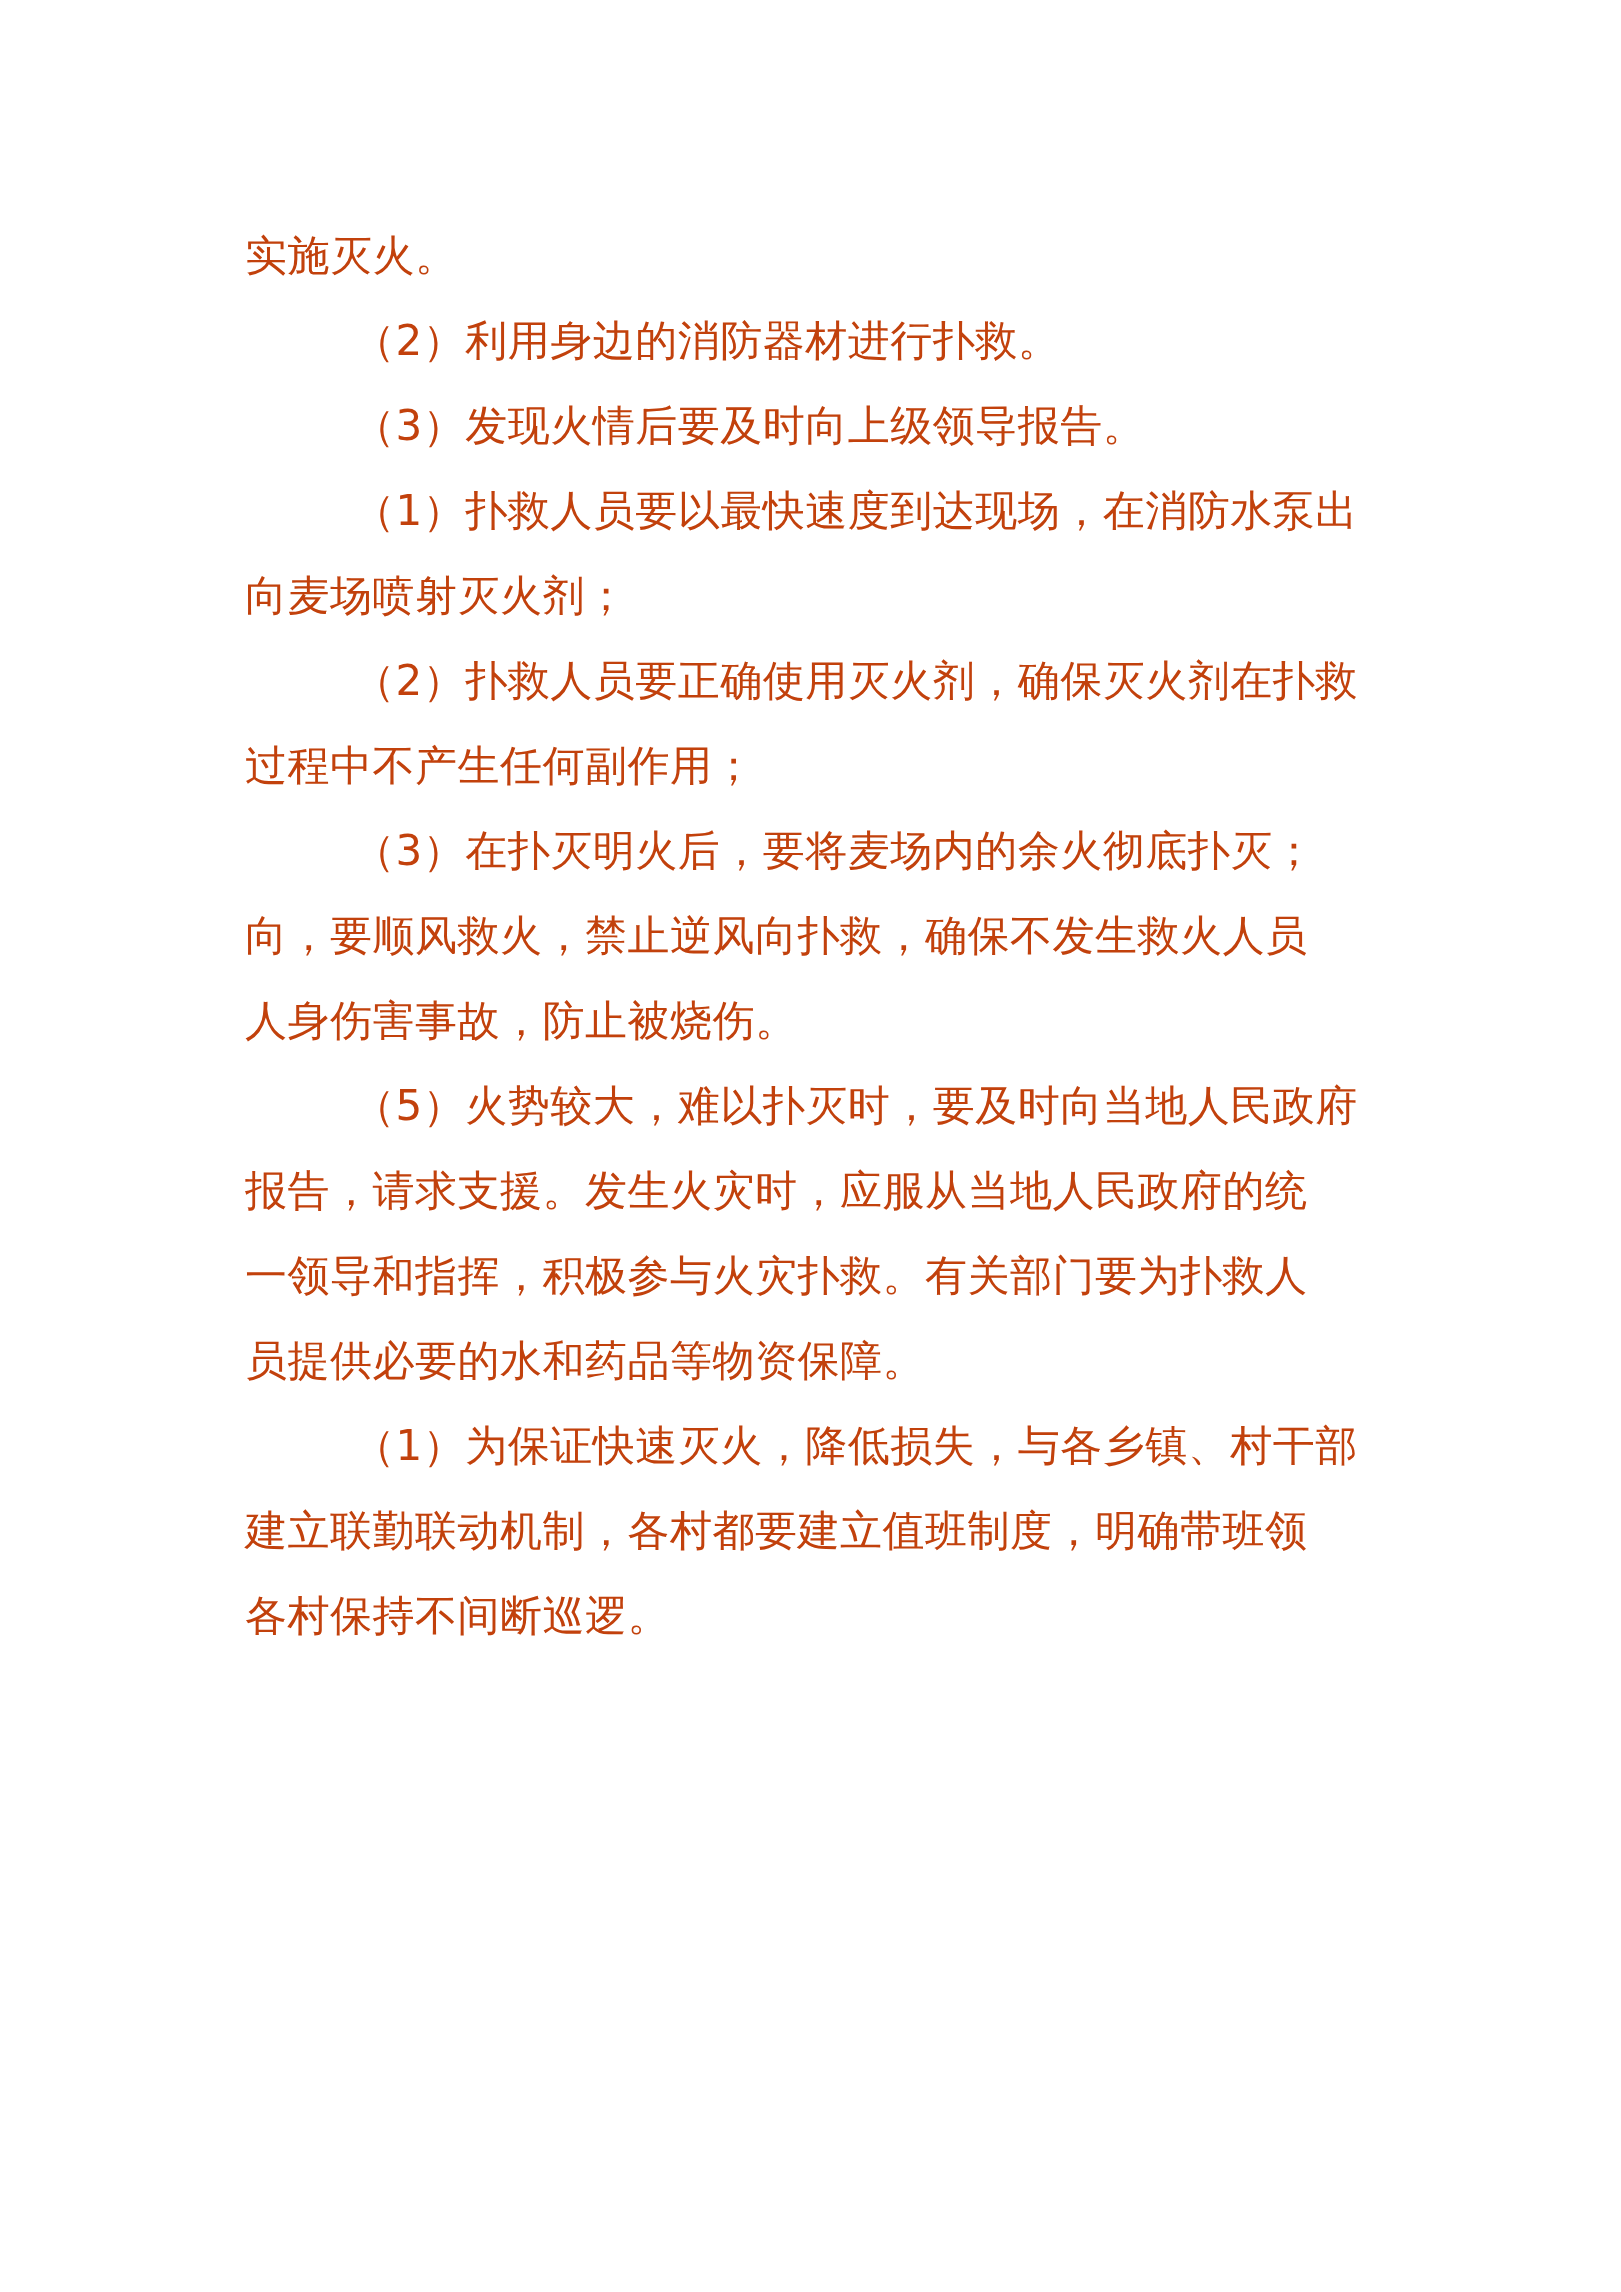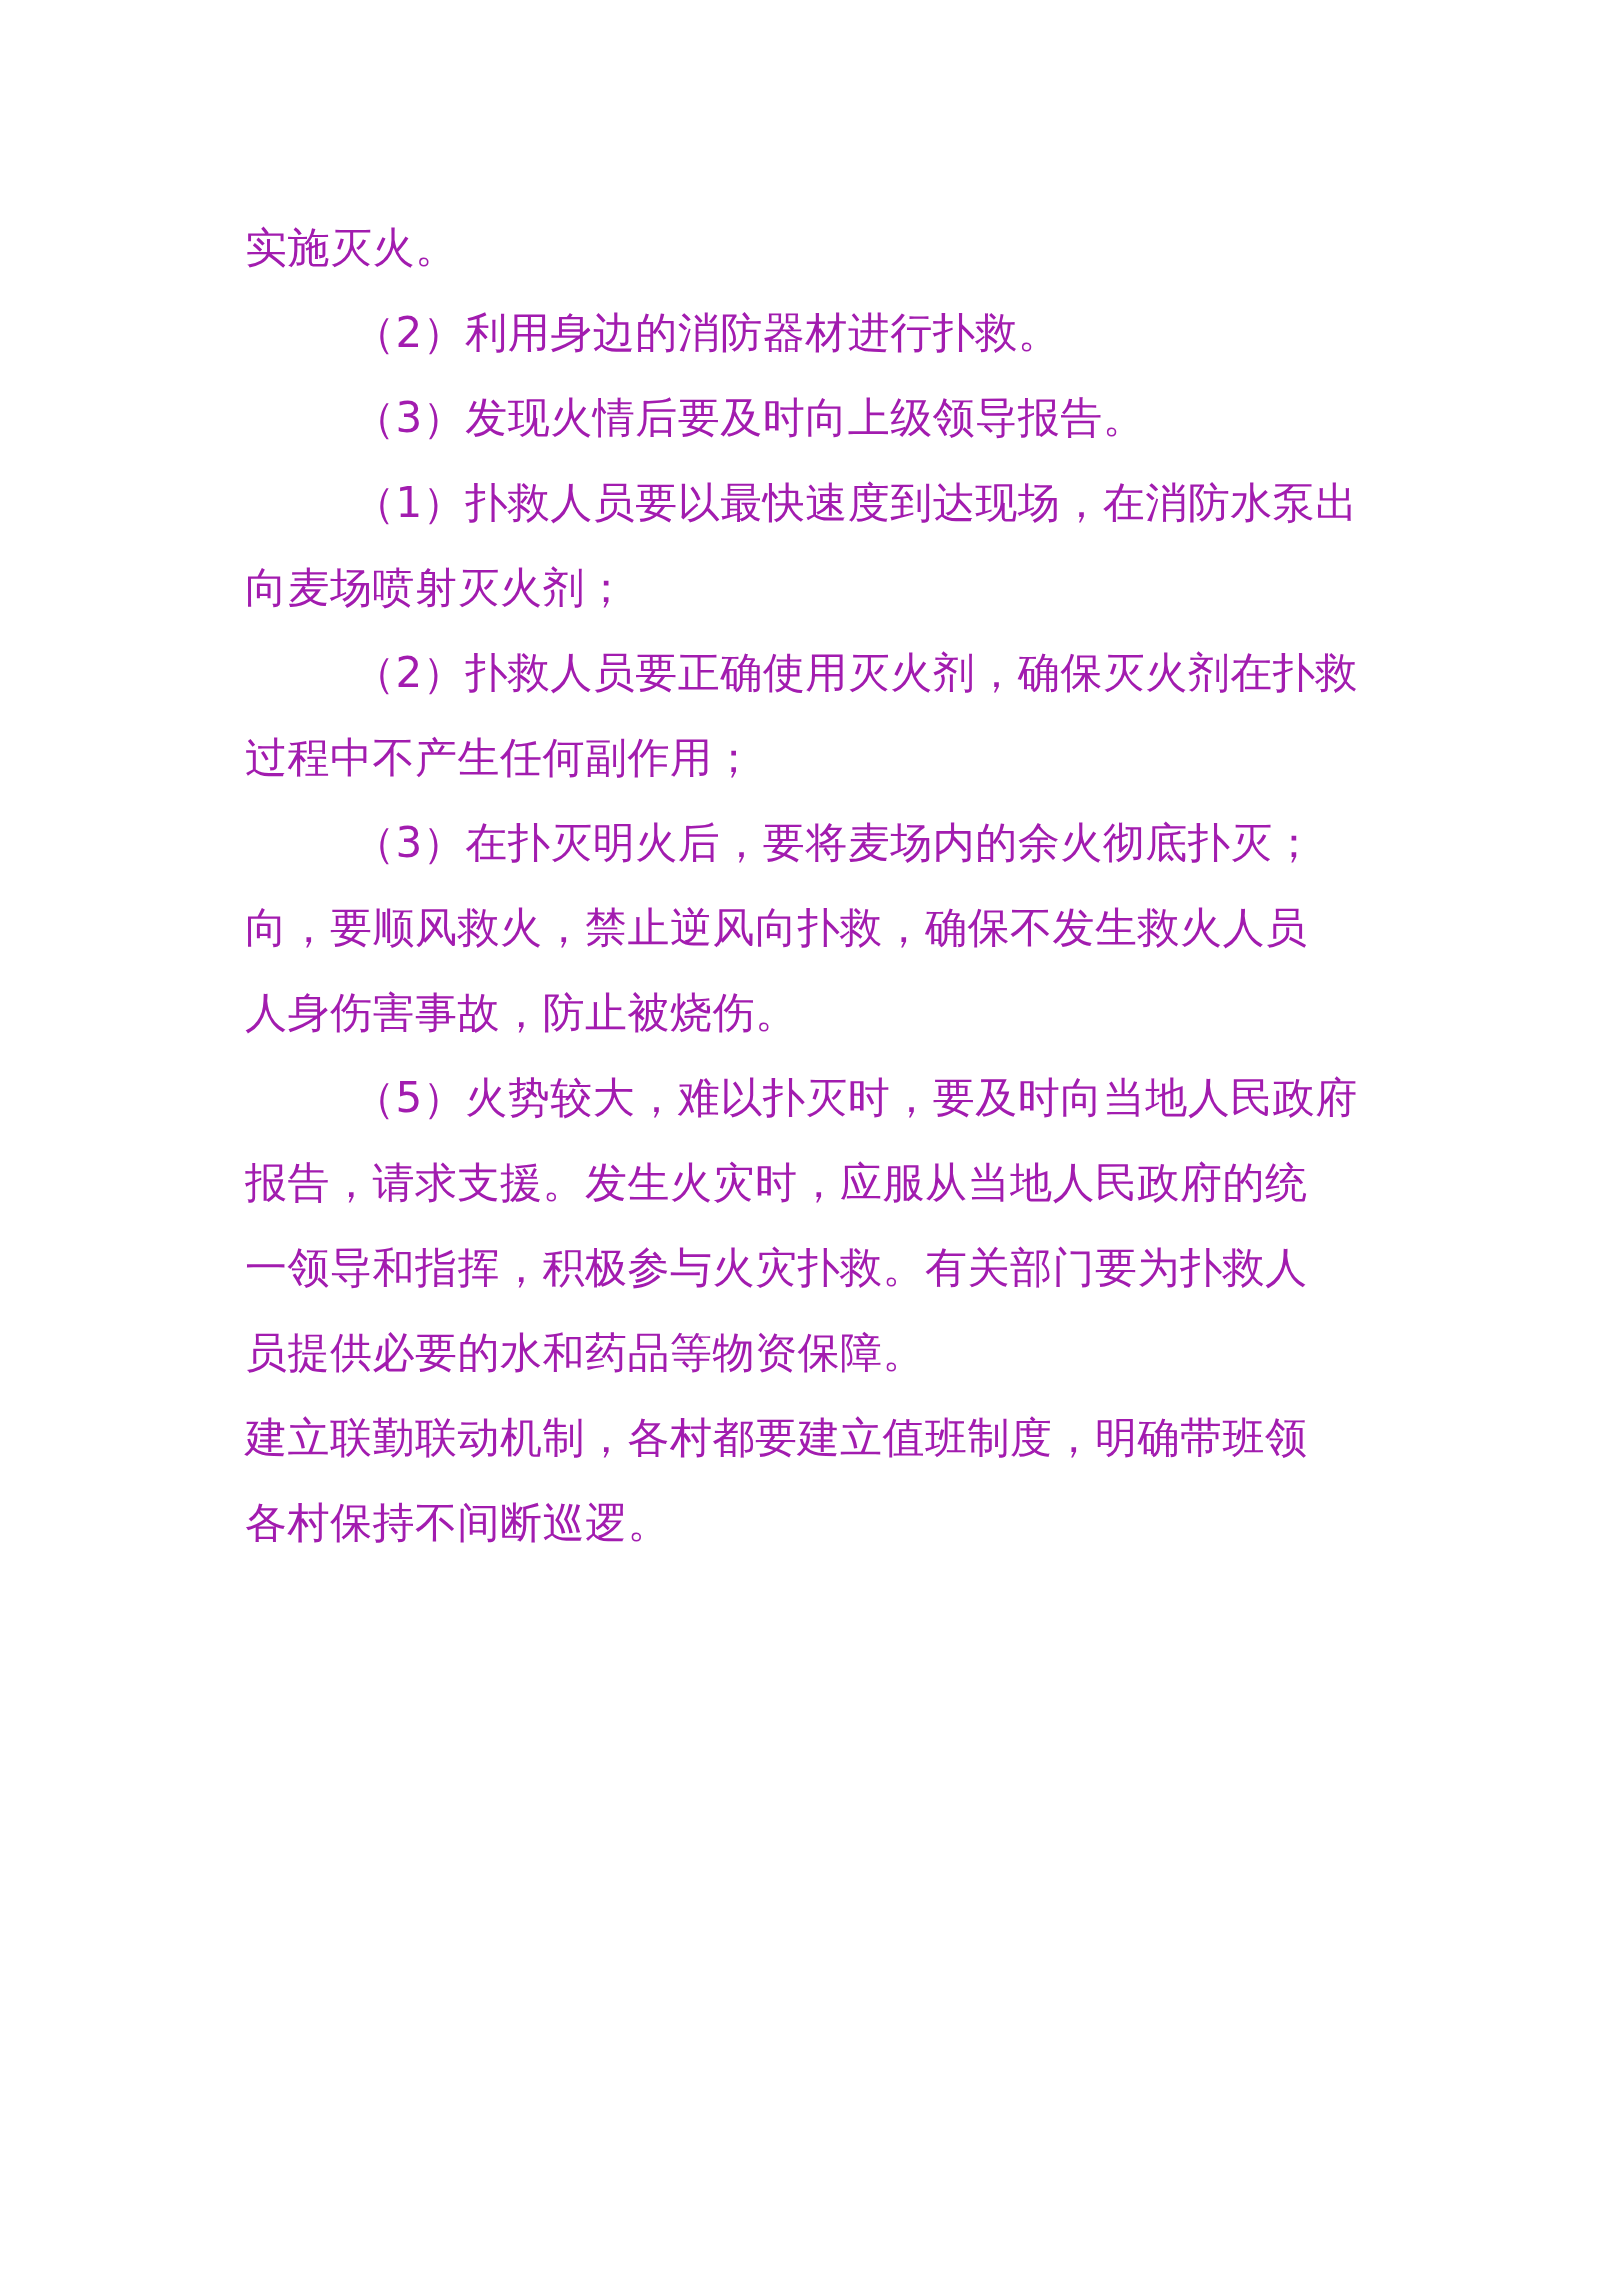--- a/index.html
+++ b/index.html
@@ -1,24 +1,24 @@
 <!DOCTYPE html>
 <html><head>
 <meta charset="utf-8">
 <style>
   html, body { margin: 0; padding: 0; background: #ffffff; }
   body { width: 1621px; height: 2293px; position: relative; overflow: hidden; }
   .page {
     position: absolute;
     left: 245px;
-    top: 205px;
+    top: 213px;
     width: 1142px;
     font-family: "DejaVu Sans", "Liberation Sans", sans-serif;
     font-size: 42px;
-    color: #a21caf;
+    color: #c2410c;
     line-height: 85px;
     letter-spacing: 0.5px;
   }
   .line { display: block; white-space: nowrap; }
 </style>
 </head>
 <body>
 
 <div class="page">
   <div class="line">实施灭火。</div>
@@ -46,17 +46,18 @@
 
   <div>
     <div class="line" style="padding-left:108px">（5）火势较大，难以扑灭时，要及时向当地人民政府</div>
     <div class="line">报告，请求支援。发生火灾时，应服从当地人民政府的统</div>
     <div class="line">一领导和指挥，积极参与火灾扑救。有关部门要为扑救人</div>
     <div class="line">员提供必要的水和药品等物资保障。</div>
   </div>
 
 
   <div>
+    <div class="line" style="padding-left:108px">（1）为保证快速灭火，降低损失，与各乡镇、村干部</div>
     <div class="line">建立联勤联动机制，各村都要建立值班制度，明确带班领</div>
     <div class="line">各村保持不间断巡逻。</div>
   </div>
 </div>
 
 
 </body></html>

